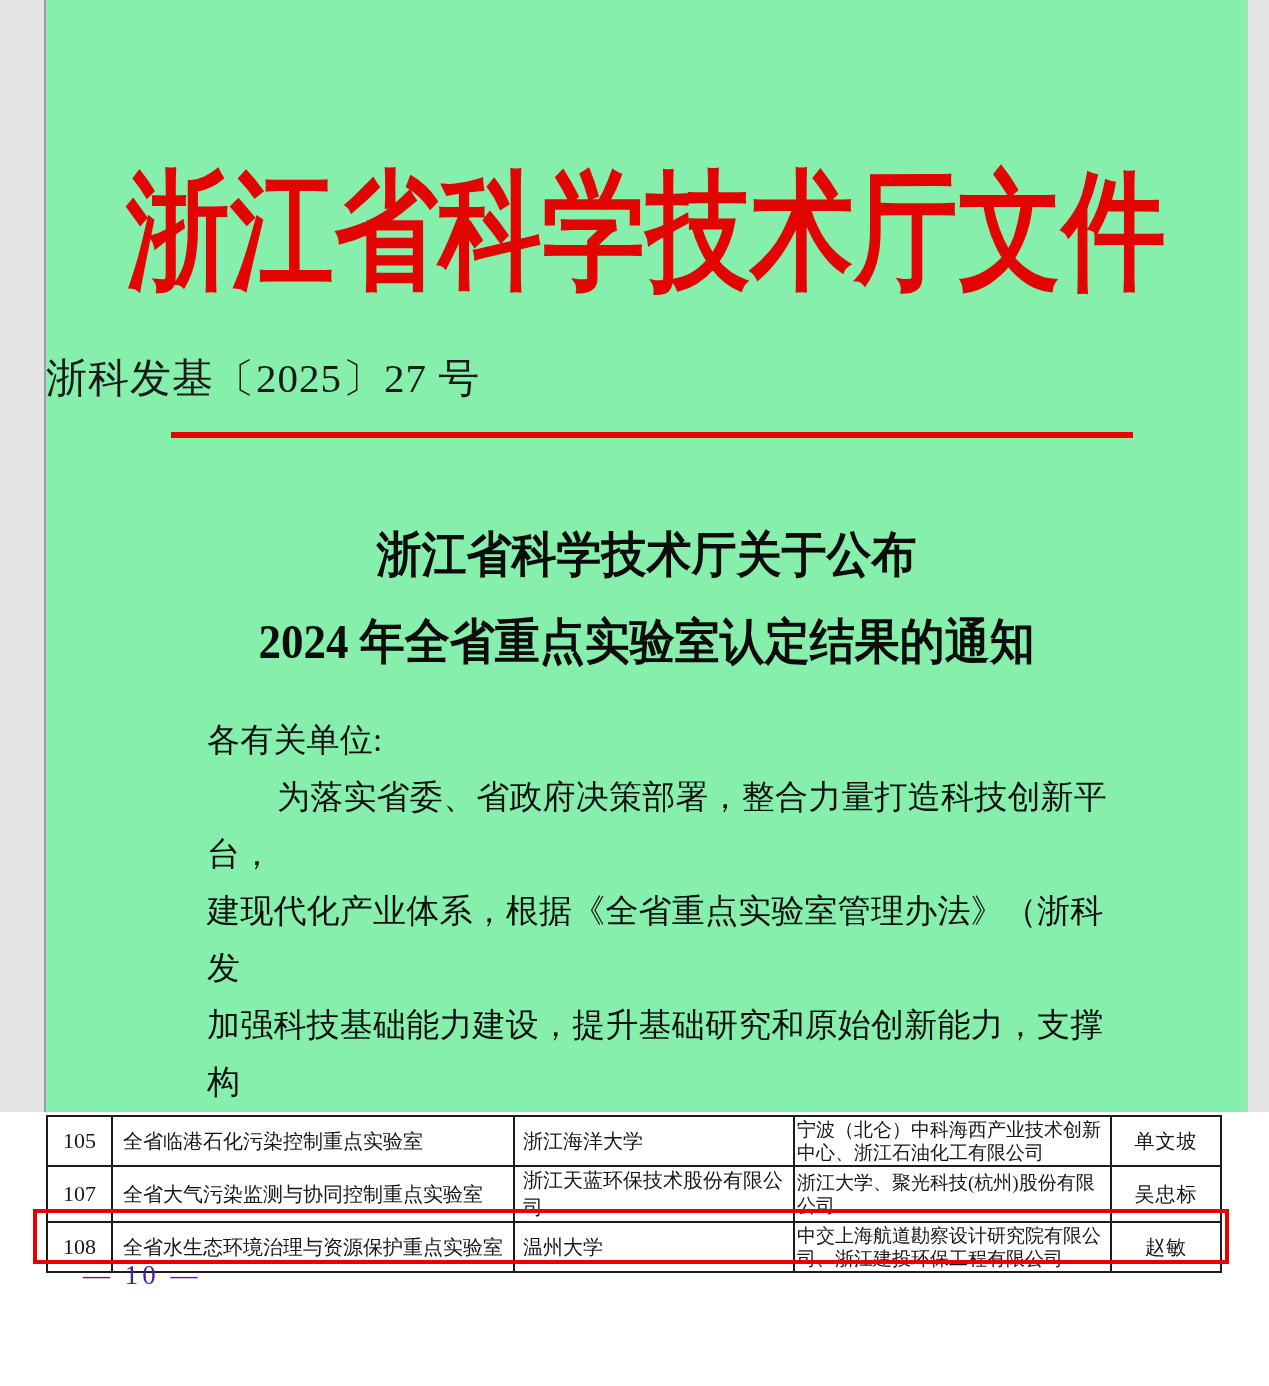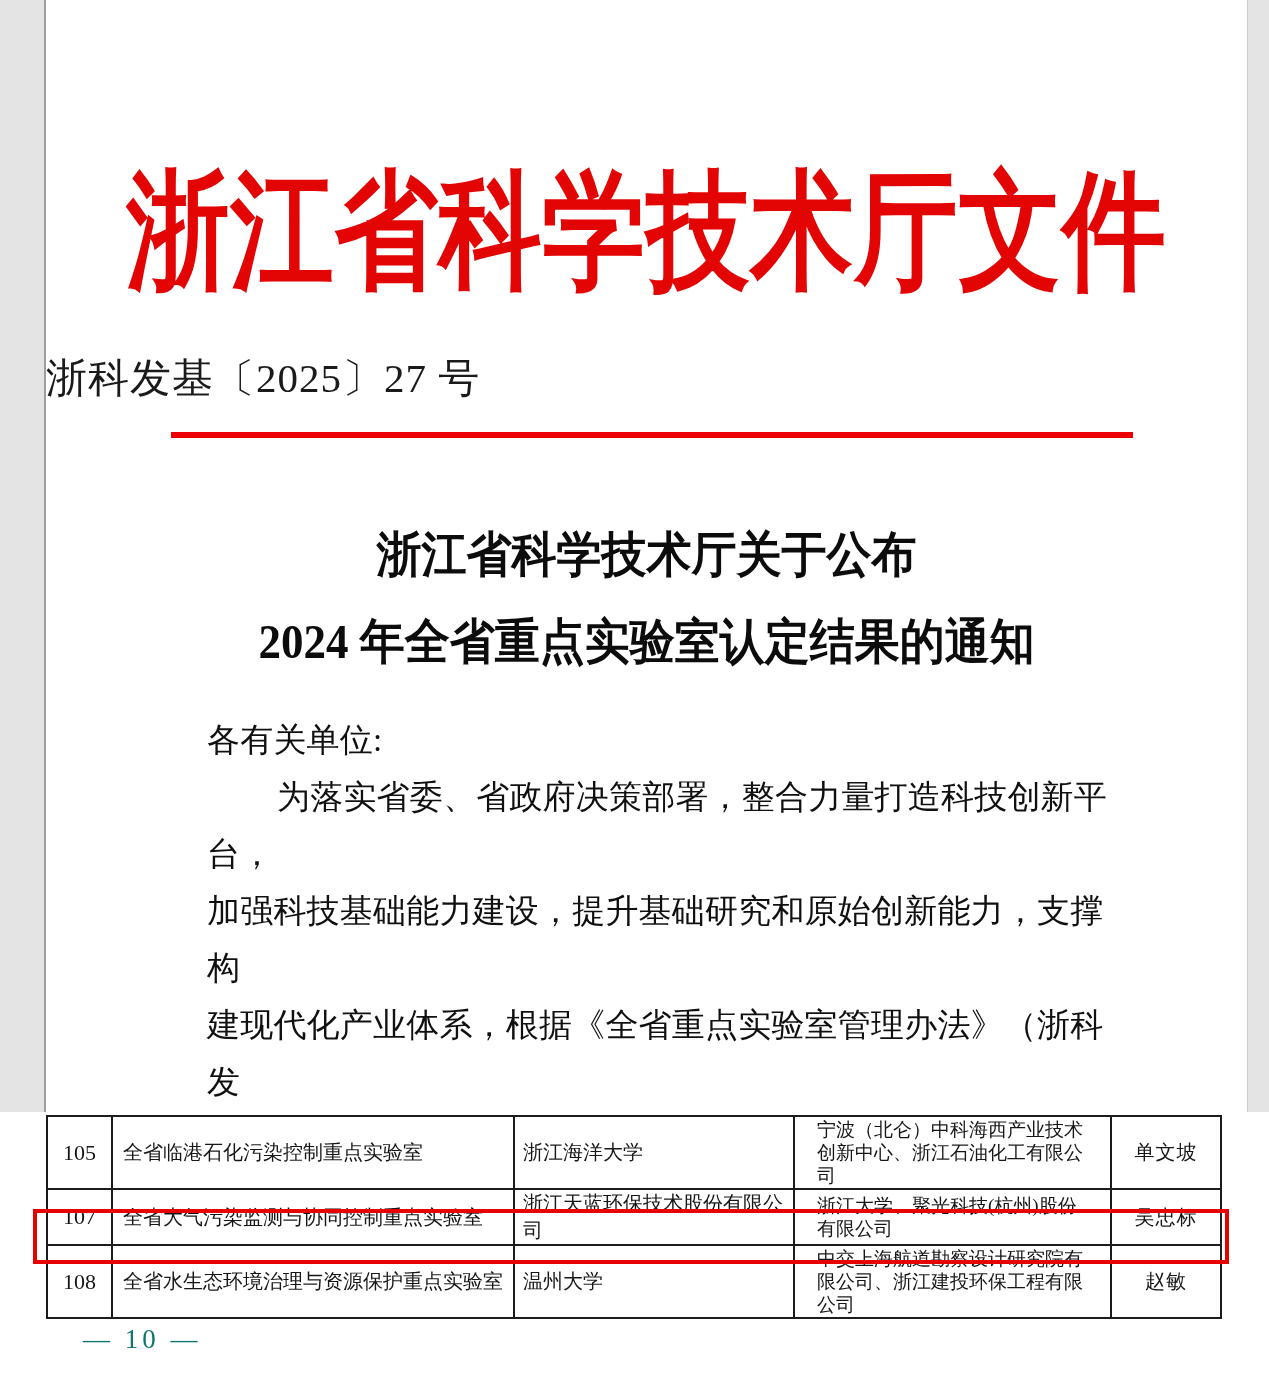--- a/index.html
+++ b/index.html
@@ -9,21 +9,21 @@
     background:#e4e4e4;
     font-family:"Liberation Serif","DejaVu Serif",serif;
     color:#141414;
     overflow:hidden;
   }
 
   
   .doc-page {
     position:absolute; left:44px; top:0;
     width:1204px; height:1112px;
-    background:#ffffff;
+    background:#86efac;
     border-left:2px solid #9e9e9e;
     border-right:1px solid #cccccc;
   }
   .header-title {
     position:absolute; top:146px; left:0; width:100%;
     text-align:center;
     font-size:103px; font-weight:bold;
     color:var(--header-red,#e30504);
     transform:scaleY(1.25); transform-origin:center top;
     letter-spacing:1px; white-space:nowrap;
@@ -67,34 +67,34 @@
   .lab-table td {
     border:2px solid #1c1c1c;
     height:49px;
     vertical-align:middle;
     overflow:hidden;
     color:#161616;
   }
   .cell-no       { width:65px;  text-align:center; font-size:22px; }
   .cell-lab      { width:402px; font-size:20px; padding-left:10px; }
   .cell-inst     { width:280px; font-size:20px; padding-left:8px;font-family:Liberation Mono, monospace; }
-  .cell-partner  { width:317px; font-size:19px; line-height:23px; padding:1px 22px; }
+  .cell-partner  { width:317px; font-size:19px; line-height:23px; padding:1px 2px; }
   .cell-director { width:110px; text-align:center; font-size:20px; letter-spacing:1px; }
 
   .highlight-box {
     position:absolute; left:33px; top:1209px;
     width:1196px; height:55px;
     border:4px solid var(--highlight-red,#e60000);
     z-index:4; pointer-events:none;
     background:transparent;
   }
   .page-number {
-    position:absolute; left:83px; top:1324px;
+    position:absolute; left:83px; top:1260px;
     font-size:27px; letter-spacing:4px;
-    color:#0f766e;
+    color:#4c1d95;
   }
 </style>
 </head>
 <body>
 
 <div class="doc-page">
 
   <div class="header-title">浙江省科学技术厅文件</div>
 
   <div class="doc-number">浙科发基〔2025〕27 号</div>
@@ -104,23 +104,23 @@
   <div class="notice-title">
     <div>浙江省科学技术厅关于公布</div>
     <div>2024 年全省重点实验室认定结果的通知</div>
   </div>
 
   <div class="body-text">
     <div class="salutation">各有关单位:</div>
     <div class="body-paragraph">
   <div class="para-line">为落实省委、省政府决策部署，整合力量打造科技创新平台，</div>
 
+  <div class="para-line">建现代化产业体系，根据《全省重点实验室管理办法》（浙科发</div>
+
   <div class="para-line">加强科技基础能力建设，提升基础研究和原始创新能力，支撑构</div>
-
-  <div class="para-line">建现代化产业体系，根据《全省重点实验室管理办法》（浙科发</div>
 
   <div class="para-line">基〔2023〕40 号）规定，经我厅组织评审和论证，认定“全省智</div>
 
   <div class="para-line">能建造与工程软件重点实验室”等 137 家为全省重点实验室（以</div>
 
   <div class="para-line">下简称“实验室”）。现将有关事项通知如下:</div>
 </div>
   </div>
 </div>
 

